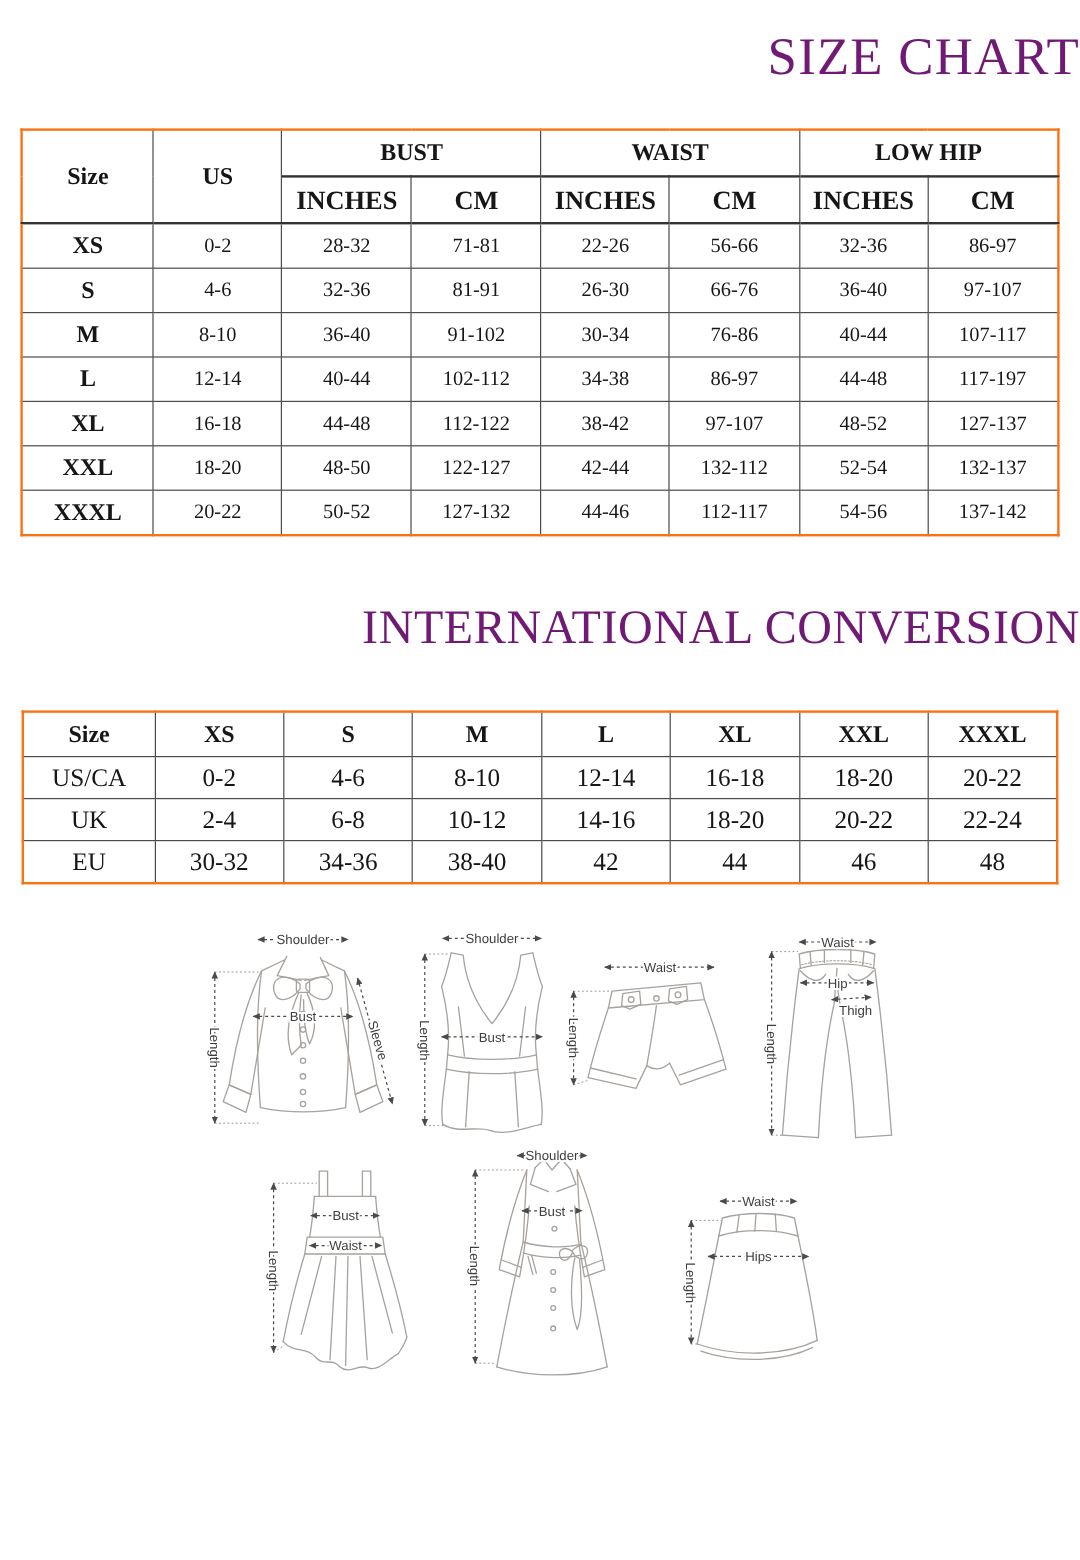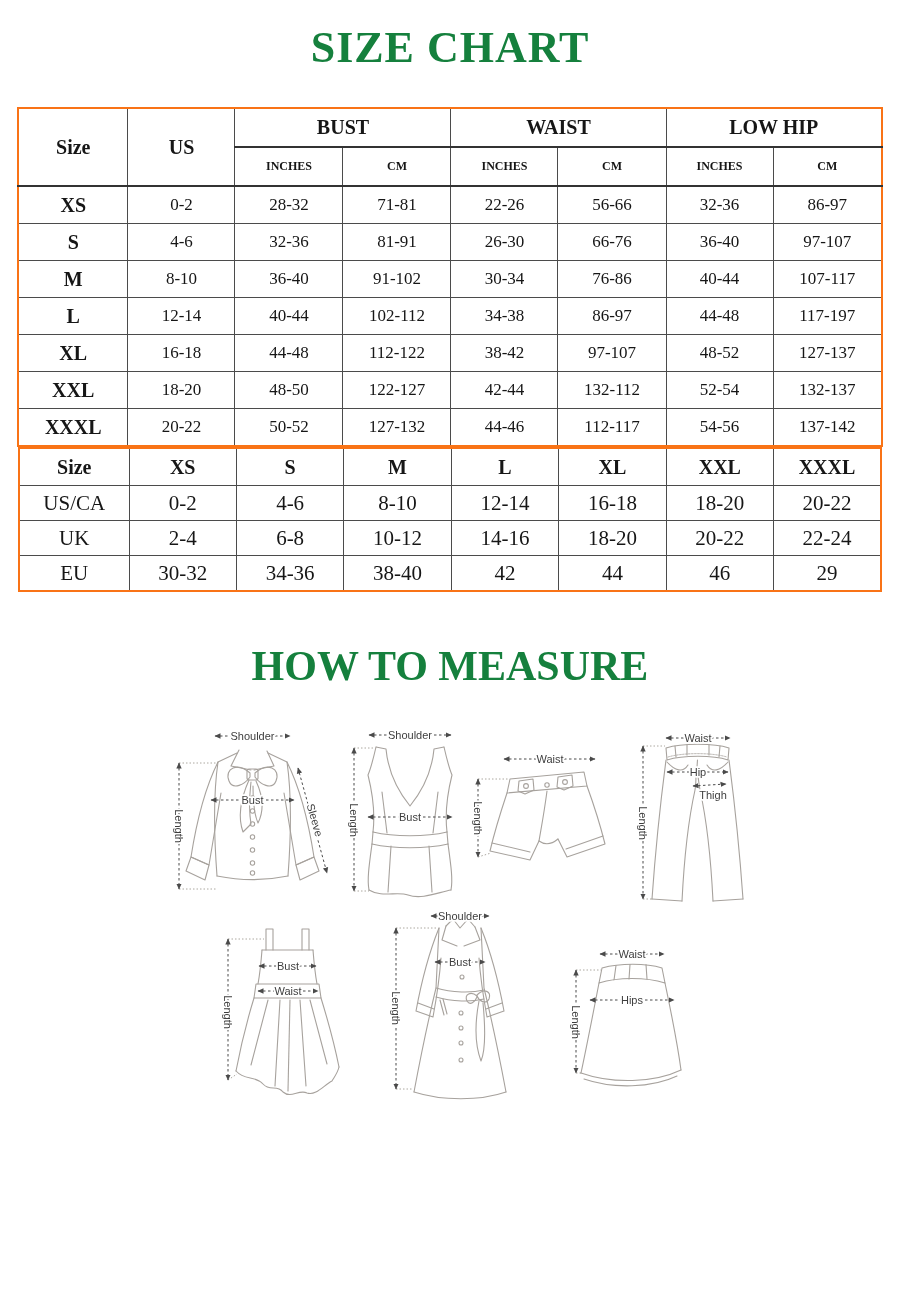--- a/index.html
+++ b/index.html
@@ -2,33 +2,33 @@
 <html><head>
 <meta charset="utf-8">
 <style>
   html,body{margin:0;padding:0;}
   body{
     width:900px;height:1300px;overflow:hidden;background:#ffffff;
     font-family:"Liberation Serif","DejaVu Serif",serif;color:#161616;
   }
   .title{
     font-family:"Liberation Serif","DejaVu Serif",serif;
-    font-weight:bold;text-align:center;color:#15803d;margin:0;
+    font-weight:normal;text-align:right;color:#701a75;margin:0;
   }
   .t1{font-size:44px;padding-top:22px;margin-bottom:34px;letter-spacing:1px;}
   .t2{font-size:40px;margin-top:52px;margin-bottom:46px;letter-spacing:.5px;}
   .t3{font-size:42px;margin-top:50px;margin-bottom:12px;}
 
   table.grid{
     border-collapse:collapse;table-layout:fixed;width:864px;margin:0 auto;
     text-align:center;border:2px solid #f97316;
   }
   table.grid th,table.grid td{border:1.4px solid #4b4b4b;padding:0;overflow:hidden;}
   #size-table .head-main{font-size:20px;height:37px;font-weight:bold;}
-  #size-table .head-sub{font-size:12px;height:37px;font-weight:bold;text-align:center;}
+  #size-table .head-sub{font-size:22px;height:37px;font-weight:bold;text-align:center;}
   #size-table td{font-size:17px;height:36px;font-weight:normal;}
   #size-table td.size-col{font-size:20px;font-weight:bold;}
   #size-table thead th{border-bottom-width:2px;border-bottom-color:#333;}
 
   #intl-table th{font-size:20px;height:36px;font-weight:bold;}
   #intl-table td{font-size:21px;height:34px;font-weight:normal;}
 
   #figures{position:relative;width:756px;height:412px;margin-top:14px;}
   #figures svg{position:absolute;}
   #fig-blouse{left:150px;top:16px;}
@@ -151,20 +151,21 @@
           <td>50-52</td>
           <td>127-132</td>
           <td>44-46</td>
           <td>112-117</td>
           <td>54-56</td>
           <td>137-142</td>
         </tr>
       </tbody>
   </table>
 
+  <h1 class="title t2">INTERNATIONAL CONVERSION</h1>
 
   <table class="grid" id="intl-table">
     <colgroup>
       <col style="width:110px">
         <col>
         <col>
         <col>
         <col>
         <col>
         <col>
@@ -204,26 +205,25 @@
           <td>22-24</td>
         </tr>
         <tr>
           <td>EU</td>
           <td>30-32</td>
           <td>34-36</td>
           <td>38-40</td>
           <td>42</td>
           <td>44</td>
           <td>46</td>
-          <td>29</td>
+          <td>48</td>
         </tr>
       </tbody>
   </table>
 
-  <h1 class="title t3">HOW TO MEASURE</h1>
 
   <div id="figures">
 
     <svg id="fig-blouse" width="205" height="190" viewBox="0 0 205 190">
       <defs>
           <marker id="arB" markerWidth="7" markerHeight="7" refX="5.5" refY="3.5" orient="auto-start-reverse">
             <path d="M0,0.8 L6,3.5 L0,6.2 Z" fill="#4a4a4a"></path>
           </marker>
         </defs>
       <g class="sketch">

